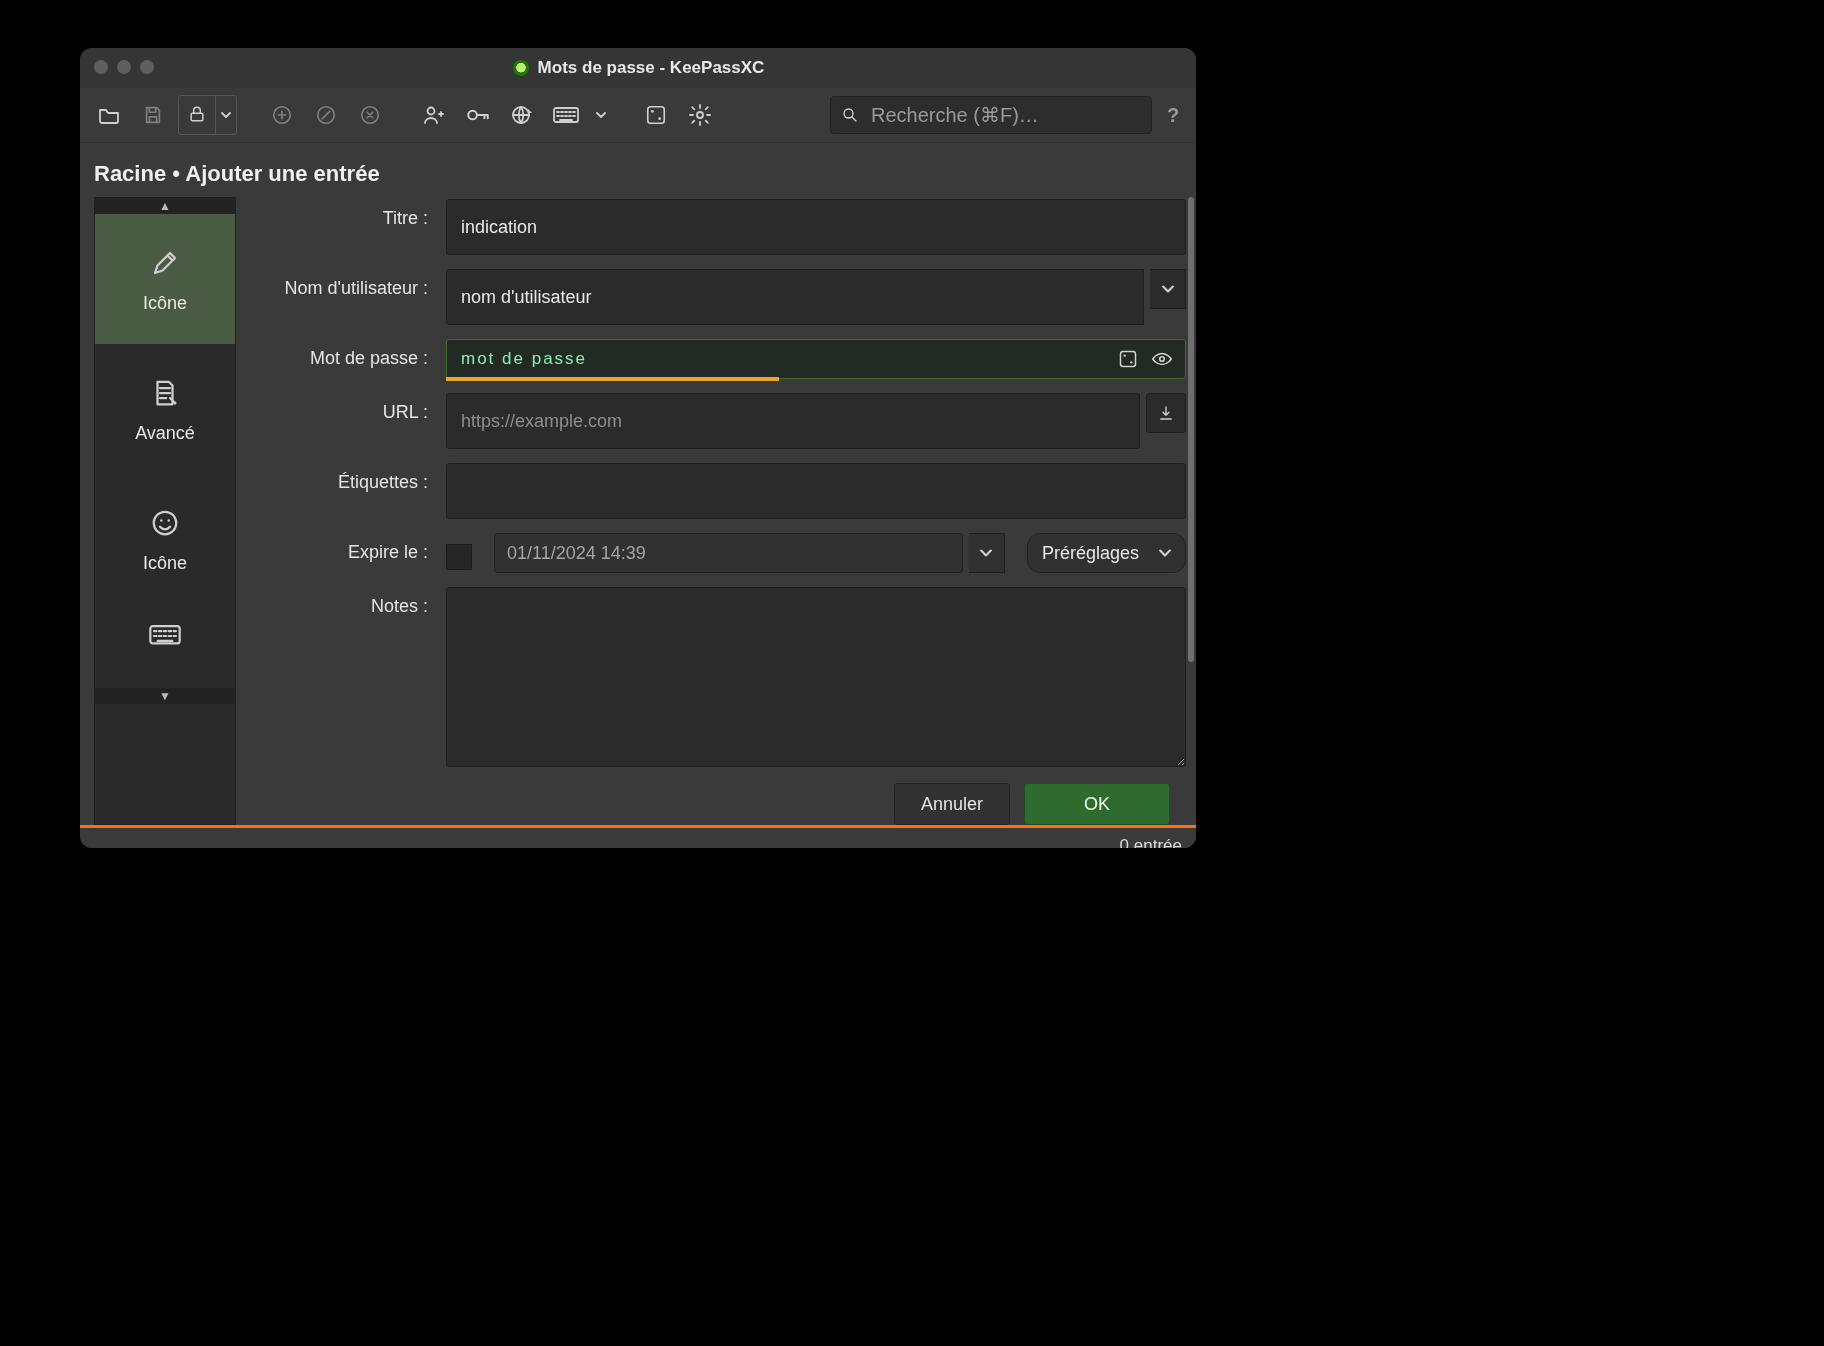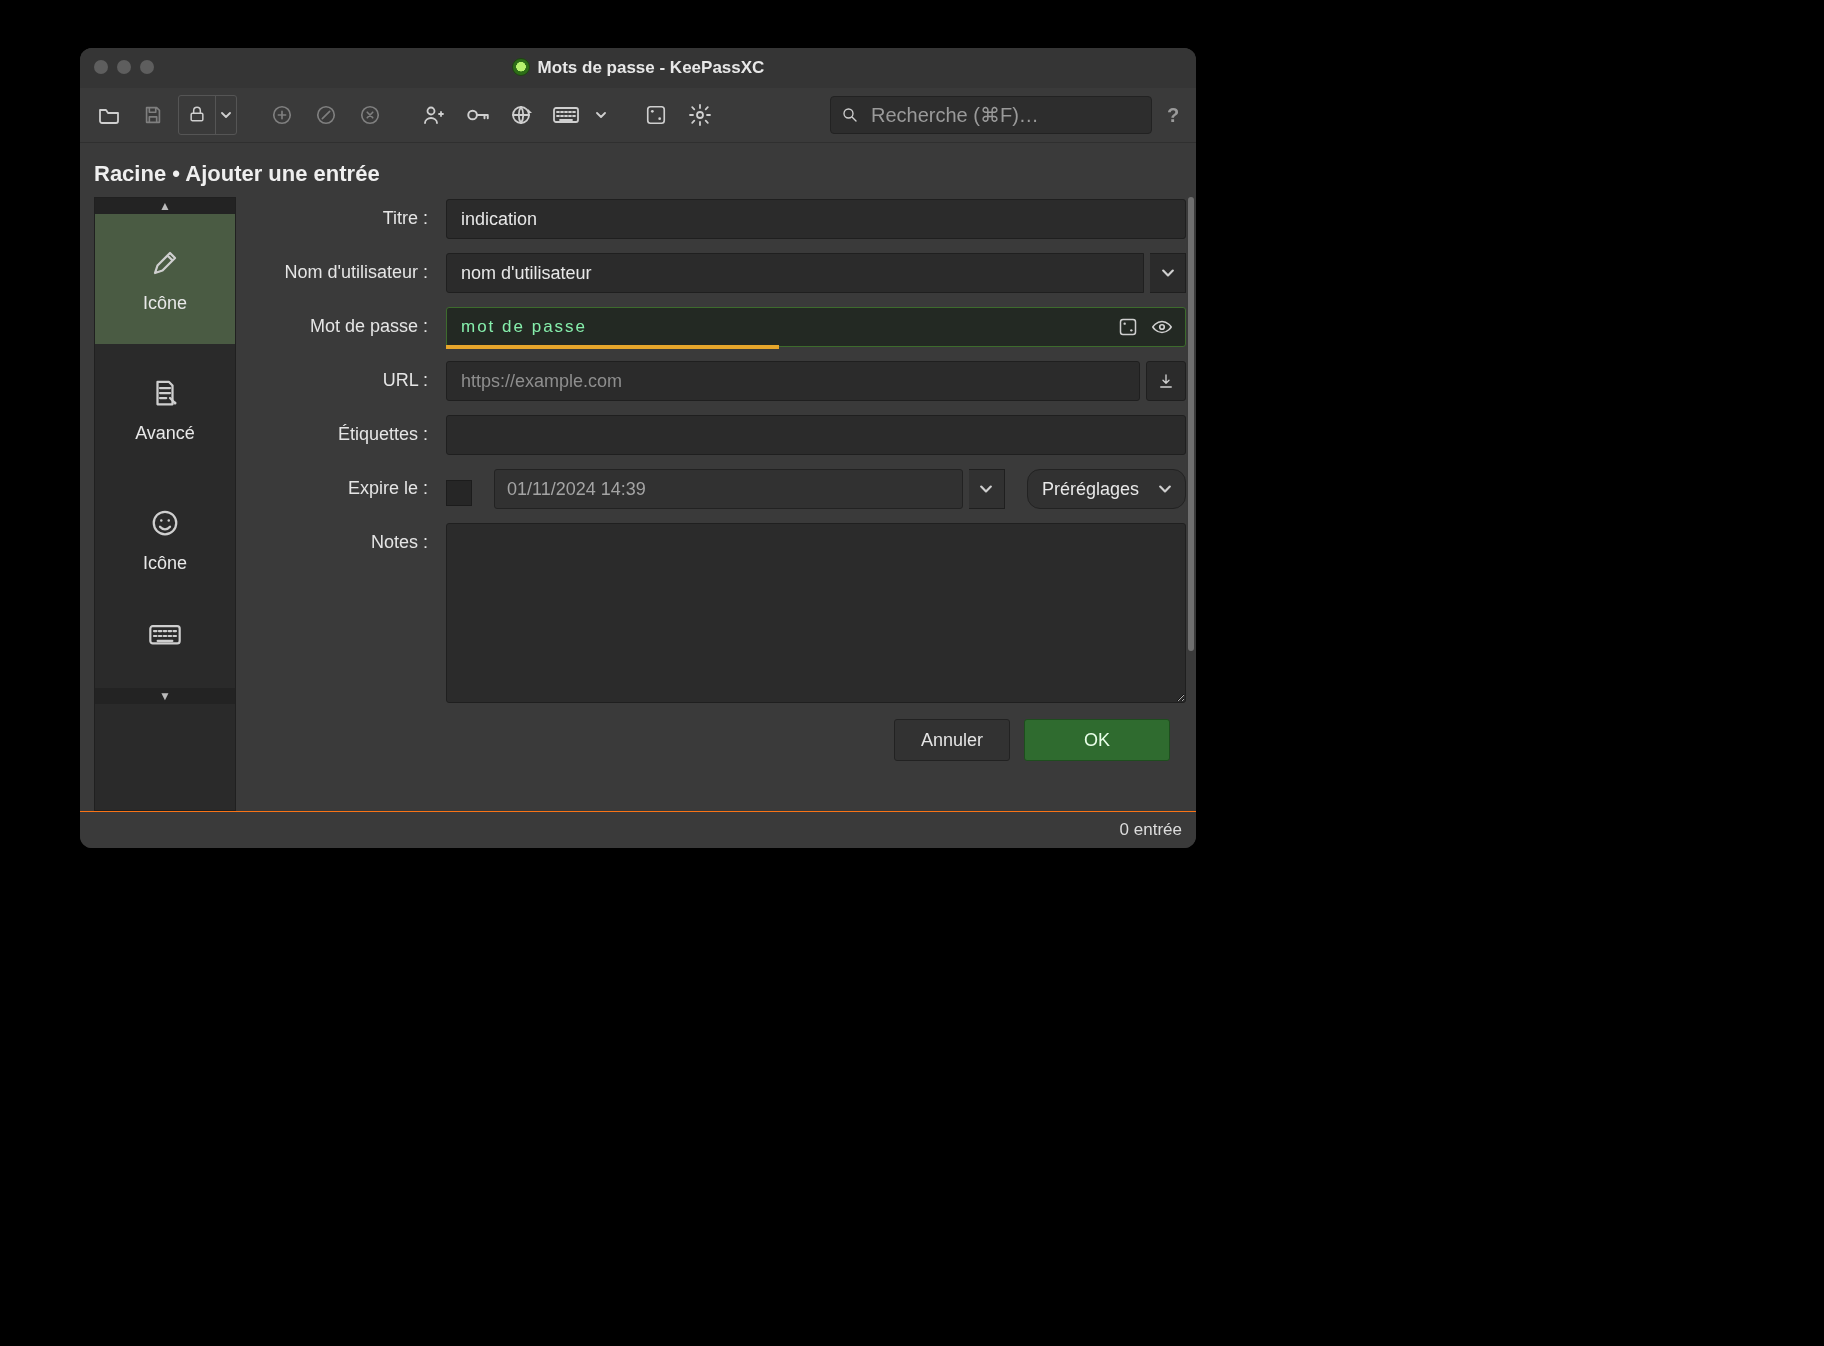--- a/index.html
+++ b/index.html
@@ -20,21 +20,21 @@
     --ok-bg-border: #223d22;
     --strength: #e6a62b;
     --tc-dot: #5e5e5e;
     --help-circle: #5a5a5a;
   }
   html, body { margin:0; padding:0; width:1824px; height:1346px; background:var(--bg-black); font-family: -apple-system, "Helvetica Neue", Arial, sans-serif; font-size:18px; color:var(--text); }
   .window { position:absolute; left:80px; top:48px; width:1116px; height:800px; background:var(--win-bg); border-radius:12px; box-shadow:0 20px 60px rgba(0,0,0,.6); display:flex; flex-direction:column; overflow:hidden; }
   .titlebar { height:40px; display:flex; align-items:center; position:relative; justify-content:center; flex:0 0 auto; background:#353535; }
   .traffic { position:absolute; left:14px; top:12px; display:flex; gap:9px; }
   .tl-dot { width:14px; height:14px; border-radius:50%; background:var(--tc-dot); }
-  .title { font-size:17px; font-weight:600; color:#e8e8e8; display:flex; gap:8px; }
+  .title { font-size:17px; font-weight:600; color:#e8e8e8; display:flex; align-items:center; gap:8px; }
   .kxc-icon { width:18px; height:18px; border-radius:50%; background:radial-gradient(circle at 50% 48%, #b6f26e 0 40%, #2d6d18 43% 100%); border:1px solid #1d4510; box-sizing:border-box; }
 
   .toolbar { height:54px; background:var(--toolbar-bg); display:flex; align-items:center; padding:0 10px; gap:6px; border-bottom:1px solid #2f2f2f; flex:0 0 auto; }
   .tbtn { width:38px; height:38px; display:flex; align-items:center; justify-content:center; border-radius:3px; color:#cfcfcf; }
   .tbtn svg { stroke:#cfcfcf; }
   .tbtn.dim svg { stroke:#7f7f7f; }
   .tsep { width:14px; }
   .drop-caret { width:20px; display:flex; align-items:center; justify-content:center; color:#999; }
   .lock-group { display:flex; border:1px solid #555; border-radius:3px; overflow:hidden; height:38px; }
   .lock-group .tbtn { width:36px; height:36px; }
@@ -58,21 +58,21 @@
   .tab-item { height:130px; display:flex; flex-direction:column; align-items:center; justify-content:center; gap:12px; color:#e8e8e8; font-size:18px; }
   .tab-item .t-icon { width:36px; height:36px; display:flex; align-items:center; justify-content:center; }
   .tab-item.active { background:var(--side-active); }
   .tab-item + .tab-item { }
 
   .form-area { flex:1; display:flex; padding:2px 10px 0 10px; position:relative; }
   .form-scroll { flex:1; overflow:hidden; }
   .form-grid { display:grid; grid-template-columns: 200px 1fr; row-gap:14px; align-items:flex-start; }
   .flabel { text-align:right; padding-right:18px; padding-top:9px; color:#e5e5e5; font-size:18px; }
   .frow { display:flex; align-items:stretch; gap:6px; }
-  .input { flex:1; height:40px; background:var(--input-bg); border:1px solid #1f1f1f; border-radius:3px; padding:18px 12px; display:flex; align-items:center; color:var(--text); font-size:18px; box-sizing:border-box; }
+  .input { flex:1; height:56px; background:var(--input-bg); border:1px solid #1f1f1f; border-radius:3px; padding:18px 12px; display:flex; align-items:center; color:var(--text); font-size:18px; box-sizing:border-box; }
   .input input { background:transparent; border:0; outline:0; color:inherit; font:inherit; width:100%; }
   .input input::placeholder { color:#8e8e8e; }
   .sq-btn { width:40px; height:40px; background:var(--input-bg); border:1px solid #1f1f1f; border-radius:3px; display:flex; align-items:center; justify-content:center; color:#cfcfcf; box-sizing:border-box; }
   .pw-wrap { position:relative; flex:1; }
   .pw-box { height:40px; background:#232923; border:1px solid #3d6b2d; border-radius:3px; display:flex; align-items:center; padding:0 12px; box-sizing:border-box; }
   .pw-box input { background:transparent; border:0; outline:0; color:#86efac; font-family: Liberation Sans, sans-serif; font-size:17px; letter-spacing:2px; flex:1; }
   .pw-icons { display:flex; gap:12px; align-items:center; color:#cfcfcf; }
   .pw-icons .pic { width:22px; height:22px; display:flex; align-items:center; justify-content:center; }
   .strength-bar { position:absolute; left:0; bottom:-2px; height:4px; width:45%; background:var(--strength); }
 
@@ -87,21 +87,21 @@
   .notes { width:100%; height:180px; background:var(--input-bg); border:1px solid #1f1f1f; border-radius:3px; box-sizing:border-box; }
 
   .v-scroll { position:absolute; right:0; top:0; bottom:0; width:10px; background:transparent; }
   .v-scroll .thumb { position:absolute; left:2px; right:2px; top:0; height:74%; background:#6f6f6f; border-radius:6px; }
 
   .button-row { display:flex; justify-content:flex-end; gap:14px; padding:16px 16px 0 0; }
   .btn { height:40px; padding:0 26px; display:flex; align-items:center; justify-content:center; border-radius:3px; font-size:18px; }
   .btn-cancel { background:#323232; border:1px solid #222; color:#e5e5e5; }
   .btn-ok { background:var(--ok-bg); border:1px solid #1e4d1e; color:#e8ffe8; min-width:92px; }
 
-  .statusbar { height:36px; border-top:1px solid #f97316; display:flex; align-items:center; justify-content:flex-end; padding:0 14px; color:#dcdcdc; font-size:17px; background:#3a3a3a; }
+  .statusbar { height:36px; border-top:3px solid #f97316; display:flex; align-items:center; justify-content:flex-end; padding:0 14px; color:#dcdcdc; font-size:17px; background:#3a3a3a; }
 
   svg { display:block; }
   .icon-stroke { stroke:#cfcfcf; stroke-width:1.8; fill:none; stroke-linecap:round; stroke-linejoin:round; }
   .icon-stroke-dim { stroke:#7f7f7f; stroke-width:1.8; fill:none; stroke-linecap:round; stroke-linejoin:round; }
 </style>
 </head>
 <body>
 
 <div class="window">
 

